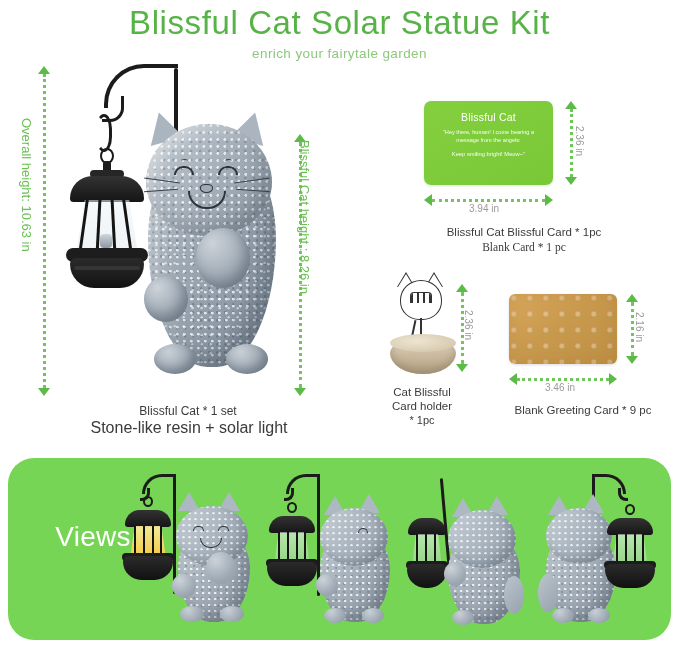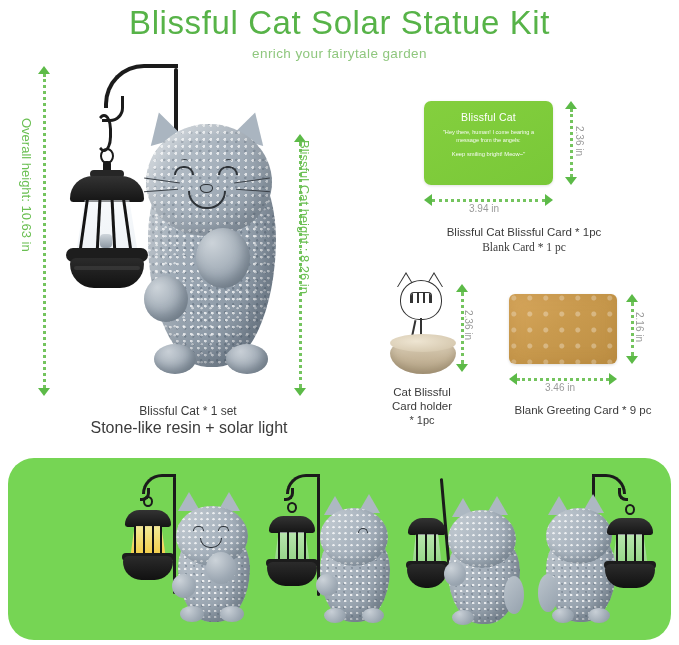--- a/index.html
+++ b/index.html
@@ -433,20 +433,21 @@
   <div class="tri-l"></div>
   <div class="dots"></div>
   <div class="tri-r"></div>
 </div>
 <div class="dimtext" style="left:545px; top:382px;">3.46 in</div>
 
 <div class="hlabel" style="left:493px; top:404px; width:180px; font-size:11.5px; color:#3b3b3b;">Blank Greeting Card * 9 pc</div>
 
 <div class="banner"></div>
 <div class="banner-title">
+  <div>Views</div>
 </div>
 
 <div class="view v1">
   <div class="mini-curve" style="left:22px; top:4px; width:34px; height:20px; border-bottom:none; border-right:none; border-radius:20px 0 0 0;"></div>
   <div class="mini-pole" style="left:53px; top:6px; height:118px;"></div>
   <div class="mini-curve" style="left:20px; top:18px; width:10px; height:13px; border-top:none; border-left:none; border-radius:0 0 8px 0;"></div>
   <div class="mini-lant" style="left:2px; top:26px;">
     <div class="ml-ring"></div>
     <div class="ml-roof"></div>
     <div class="ml-glass lit"></div>

